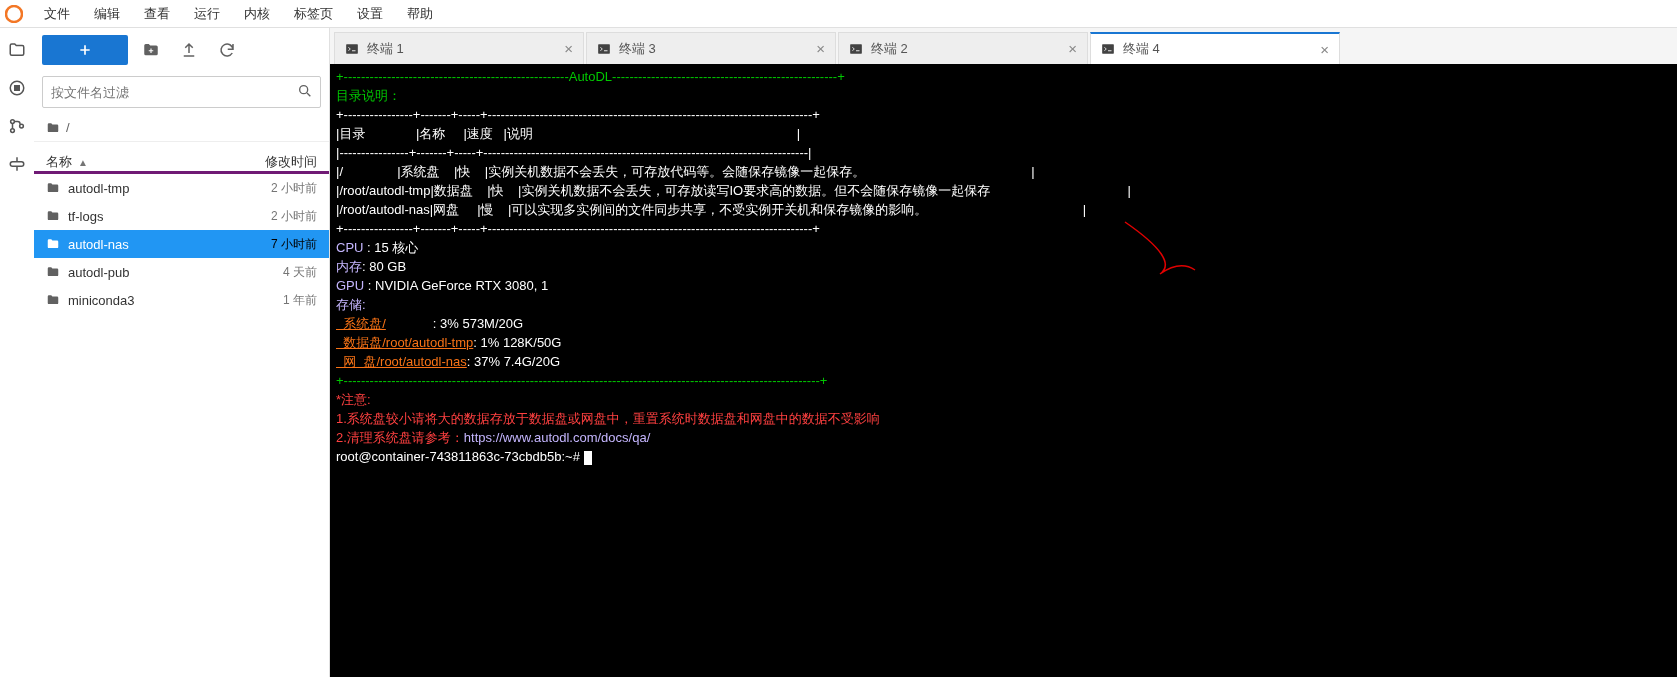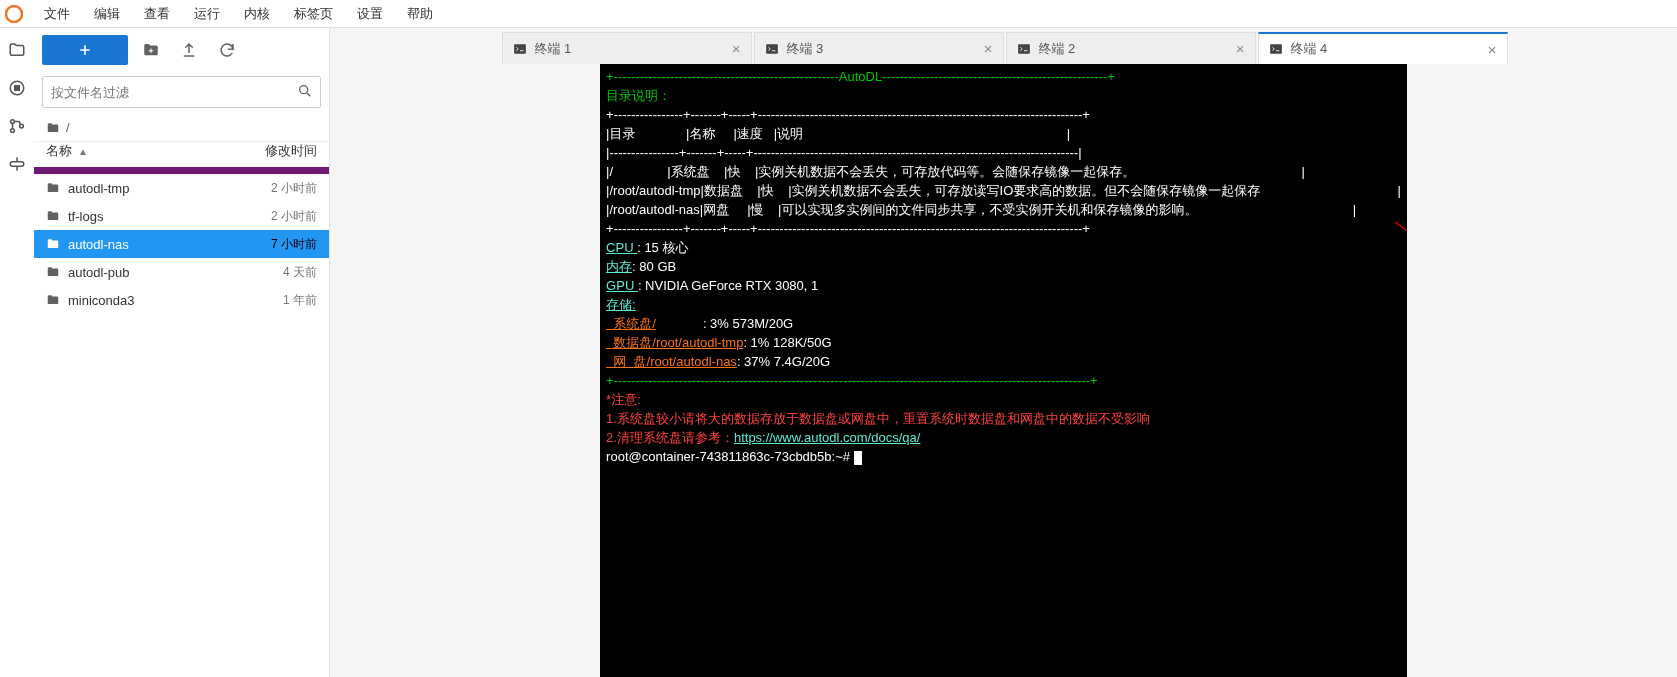--- a/index.html
+++ b/index.html
@@ -15,42 +15,42 @@
 
 .sidebar { width:296px; border-right:1px solid #e0e0e0; display:flex; flex-direction:column; }
 .sb-tools { height:44px; display:flex; align-items:center; padding:0 8px; gap:8px; }
 .newbtn { background:#1976d2; color:#fff; width:86px; height:30px; border:none; border-radius:2px; font-size:18px; cursor:pointer; display:flex; align-items:center; justify-content:center; }
 .tbtn { width:30px; height:30px; display:flex; align-items:center; justify-content:center; color:#616161; cursor:pointer; border-radius:2px; }
 .filterwrap { padding:4px 8px 6px; }
 .filter { width:100%; height:32px; border:1px solid #ccc; border-radius:2px; padding:0 30px 0 8px; font-size:13px; outline:none; }
 .filterbox { position:relative; }
 .filterbox .mag { position:absolute; right:8px; top:7px; color:#616161; }
 .crumb { height:28px; display:flex; align-items:center; padding:0 12px; color:#616161; font-size:13px; gap:6px; border-bottom:1px solid #eee;}
-.hdr { height:32px; display:flex; align-items:flex-start; padding:0 12px; font-size:13px; color:#333; border-bottom:7px solid #701a75; cursor:pointer; }
+.hdr { height:32px; display:flex; align-items:flex-end; padding:0 12px; font-size:13px; color:#333; border-bottom:3px solid #701a75; cursor:pointer; }
 .hdr .name { flex:1; display:flex; align-items:center; gap:6px;}
 .hdr .mod { width:80px; text-align:right; }
 .rows { flex:1; overflow:auto; }
 .row { height:28px; display:flex; align-items:center; padding:0 12px; font-size:13px; color:#333; cursor:pointer; }
 .row.sel { background:#2196f3; color:#fff; }
 .row .ic { width:18px; color:#616161; display:flex; align-items:center;}
 .row.sel .ic { color:#fff; }
 .row .nm { flex:1; padding-left:4px; }
 .row .md { width:80px; text-align:right; color:#757575; font-size:12px; }
 .row.sel .md { color:#000000; }
 
-.content { flex:1; display:flex; flex-direction:column; background:#f5f5f5;align-items:center; }
+.content { flex:1; display:flex; flex-direction:column; background:#f5f5f5; }
 .tabs { height:36px; display:flex; background:#f5f5f5; padding-top:4px; padding-left:4px;}
 .tab { width:250px; height:32px; display:flex; align-items:center; padding:0 10px; font-size:13px; color:#555; background:#eee; border:1px solid #ddd; border-bottom:none; margin-right:2px; cursor:pointer; position:relative;}
 .tab.active { background:#fff; border-top:2px solid #1976d2;}
 .tab .ticon { width:16px; margin-right:6px; color:#555;}
 .tab .tlab { flex:1; white-space:nowrap; overflow:hidden; }
 .tab .tclose { font-size:15px; color:#888; cursor:pointer; }
 .termwrap { flex:1; background:#000; color:#ccc; font-family:"Consolas","Courier New",monospace; font-size:13px; line-height:18px; padding:4px 6px; overflow:auto; white-space:pre; position:relative;}
 .g{color:#00c800;}
-.y{color:#5eead4;text-decoration:underline;}
+.y{color:#c4b5fd;}
 .c{color:#f97316;text-decoration:underline;}
 .r{color:#ff4040;}
 .w{color:#fff;}
 .cursor{display:inline-block;width:8px;height:14px;background:#fff;vertical-align:text-bottom;}
 .annot{position:absolute;top:120px;left:790px;pointer-events:none;}
 svg{display:block;}
 </style>
 </head>
 <body>
 

